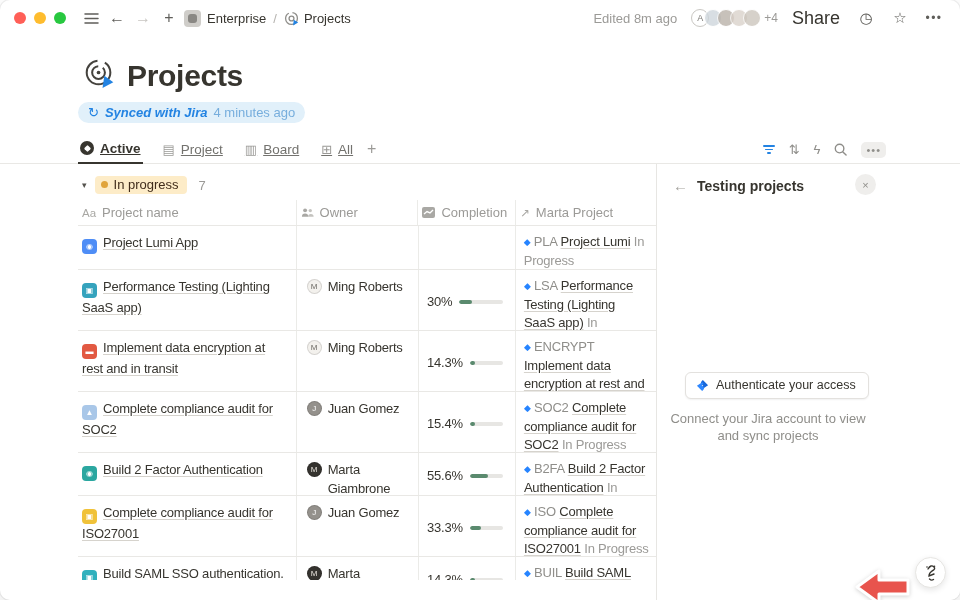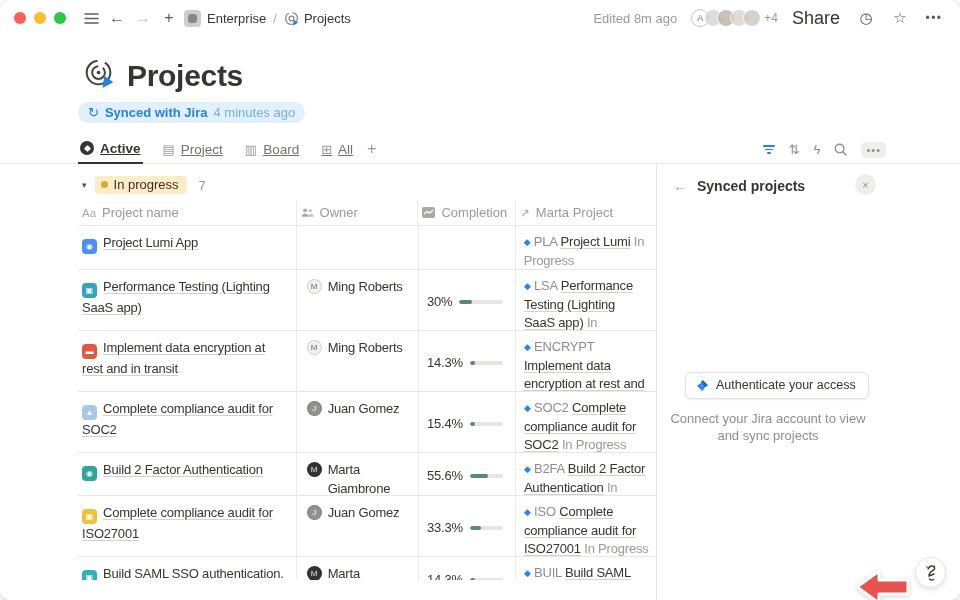--- a/index.html
+++ b/index.html
@@ -34,21 +34,21 @@
   .glyph-btn{color:#5f5e5a;font-size:15px;width:24px;text-align:center;}
   .dots{letter-spacing:1.5px;font-size:12px;color:#5f5e5a;}
 
   
   .pagehead{padding:22px 0 0 84px;height:99px;}
   .title-line{display:flex;align-items:center;gap:12px;}
   .page-title{font-size:30px;font-weight:700;letter-spacing:-.3px;}
   .sync-pill{display:inline-flex;align-items:center;gap:6px;margin:9px 0 0 -6px;
     background:var(--sync_bg);border-radius:12px;padding:3px 10px;font-size:13px;}
   .sync-pill .s-ic{color:var(--accent);font-size:13px;}
-  .sync-pill .s-label{color:var(--accent);font-weight:600;}
+  .sync-pill .s-label{color:var(--accent);font-weight:600;font-style:italic;}
   .sync-pill .s-time{color:var(--sync_time);}
 
   
   .tabsrow{height:29px;display:flex;align-items:center;padding-left:78px;border-bottom:1px solid #e9e8e5;
     position:relative;}
   .tab{display:flex;align-items:center;gap:6px;font-size:13.5px;color:#73726e;padding:0 2px;height:29px;
     margin-right:18px;text-decoration:underline;}
   .tab.active{color:#37352f;font-weight:600;border-bottom:2px solid #37352f;}
   .active-ic{width:14px;height:14px;border-radius:50%;background:#37352f;position:relative;display:inline-block;}
   .active-ic::after{content:"";position:absolute;left:4.5px;top:4.5px;width:5px;height:5px;background:#fff;
@@ -439,21 +439,21 @@
           <span class="jtitle">Build SAML SSO authentication.</span>
           
         </div>
       </div>
 
     </div>
 
     <div class="panel">
       <div class="panel-head">
         <span class="back-ar">←</span>
-        <span class="panel-title">Synced projects</span>
+        <span class="panel-title">Testing projects</span>
         <span class="close-btn">×</span>
       </div>
       <div class="panel-center">
         <button class="auth-btn">
           <svg width="13" height="13" viewBox="0 0 14 14">
               <path d="M13 6.6 L7.4 1 6 2.4 a2.3 2.3 0 0 0 0 3.2 L7.8 7.4 6 9.2 7.4 10.6 Z" fill="#1868db"></path>
               <path d="M1 7.4 L6.6 13 8 11.6 a2.3 2.3 0 0 0 0-3.2 L6.2 6.6 8 4.8 6.6 3.4 Z" fill="#2f88ff"></path>
             </svg>
           <span>Authenticate your access</span>
         </button>

